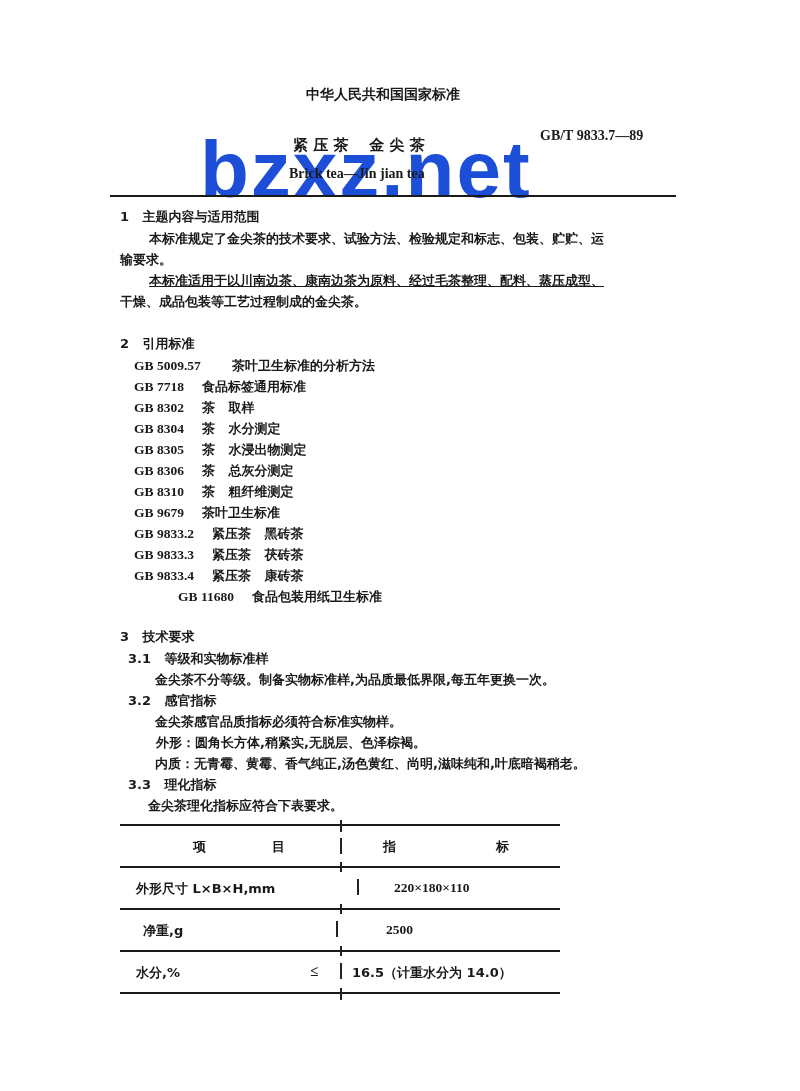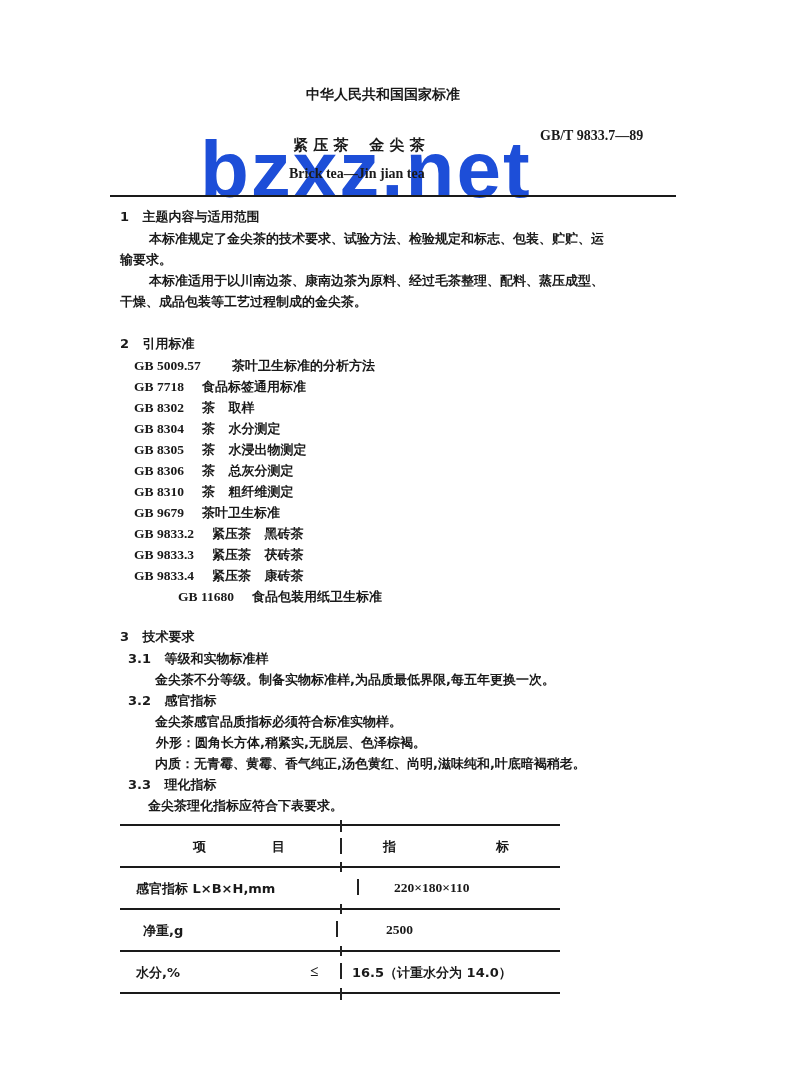--- a/index.html
+++ b/index.html
@@ -21,21 +21,21 @@
 
 <div class="abs cjk fg" style="left:306px;top:86px;font-size:14px;">中华人民共和国国家标准</div>
 <div class="abs cjk fg" style="left:293px;top:136px;font-size:15px;white-space:pre;">紧 压 茶    金 尖 茶</div>
 <div class="abs lat fg" style="left:540px;top:128px;font-size:14px;">GB/T 9833.7—89</div>
 <div class="abs lat fg" style="left:289px;top:166px;font-size:14px;">Brick tea—Jin jian tea</div>
 <div class="rule fg" style="left:110px;top:195px;width:566px;height:2px;"></div>
 
 <div class="abs cjk fg" style="left:120px;top:208px;white-space:pre;">1   主题内容与适用范围</div>
 <div class="abs cjk fg" style="left:149px;top:230px;">本标准规定了金尖茶的技术要求、试验方法、检验规定和标志、包装、贮贮、运</div>
 <div class="abs cjk fg" style="left:120px;top:251px;">输要求。</div>
-<div class="abs cjk fg" style="left:149px;top:272px;">本标准适用于以川南边茶、康南边茶为原料、经过毛茶整理、配料、蒸压成型、</div>
+<div class="abs cjk fg" style="left:149px;top:272px;text-decoration:underline;">本标准适用于以川南边茶、康南边茶为原料、经过毛茶整理、配料、蒸压成型、</div>
 <div class="abs cjk fg" style="left:120px;top:293px;">干燥、成品包装等工艺过程制成的金尖茶。</div>
 
 <div class="abs cjk fg" style="left:120px;top:335px;white-space:pre;">2   引用标准</div>
 
 <div class="abs fg" style="left:134px;top:355px;">
   <div style="position:absolute;top:0px;"><span class="lat" style="display:inline-block;width:98px;">GB 5009.57</span><span class="cjk">茶叶卫生标准的分析方法</span></div>
   <div style="position:absolute;top:21px;"><span class="lat" style="display:inline-block;width:68px;">GB 7718</span><span class="cjk">食品标签通用标准</span></div>
   <div style="position:absolute;top:42px;"><span class="lat" style="display:inline-block;width:68px;">GB 8302</span><span class="cjk" style="white-space:pre;">茶   取样</span></div>
   <div style="position:absolute;top:63px;"><span class="lat" style="display:inline-block;width:68px;">GB 8304</span><span class="cjk" style="white-space:pre;">茶   水分测定</span></div>
   <div style="position:absolute;top:84px;"><span class="lat" style="display:inline-block;width:68px;">GB 8305</span><span class="cjk" style="white-space:pre;">茶   水浸出物测定</span></div>
@@ -73,21 +73,21 @@
   <div class="vsep" style="left:336px;top:921px;height:16px;"></div>
   <div class="vsep" style="left:340px;top:946px;height:10px;"></div>
   <div class="vsep" style="left:340px;top:963px;height:16px;"></div>
   <div class="vsep" style="left:340px;top:988px;height:12px;"></div>
 
   <div class="abs cjk" style="left:193px;top:838px;">项</div>
   <div class="abs cjk" style="left:272px;top:838px;">目</div>
   <div class="abs cjk" style="left:383px;top:838px;">指</div>
   <div class="abs cjk" style="left:496px;top:838px;">标</div>
 
-  <div class="abs cjk" style="left:136px;top:880px;">感官指标 L×B×H,mm</div>
+  <div class="abs cjk" style="left:136px;top:880px;">外形尺寸 L×B×H,mm</div>
   <div class="abs lat" style="left:394px;top:880px;">220×180×110</div>
 
   <div class="abs cjk" style="left:143px;top:922px;">净重,g</div>
   <div class="abs lat" style="left:386px;top:922px;">2500</div>
 
   <div class="abs cjk" style="left:136px;top:964px;">水分,%</div>
   <div class="abs lat" style="left:310px;top:963px;font-size:15px;">≤</div>
   <div class="abs cjk" style="left:352px;top:964px;">16.5（计重水分为 14.0）</div>
 </div>
 

